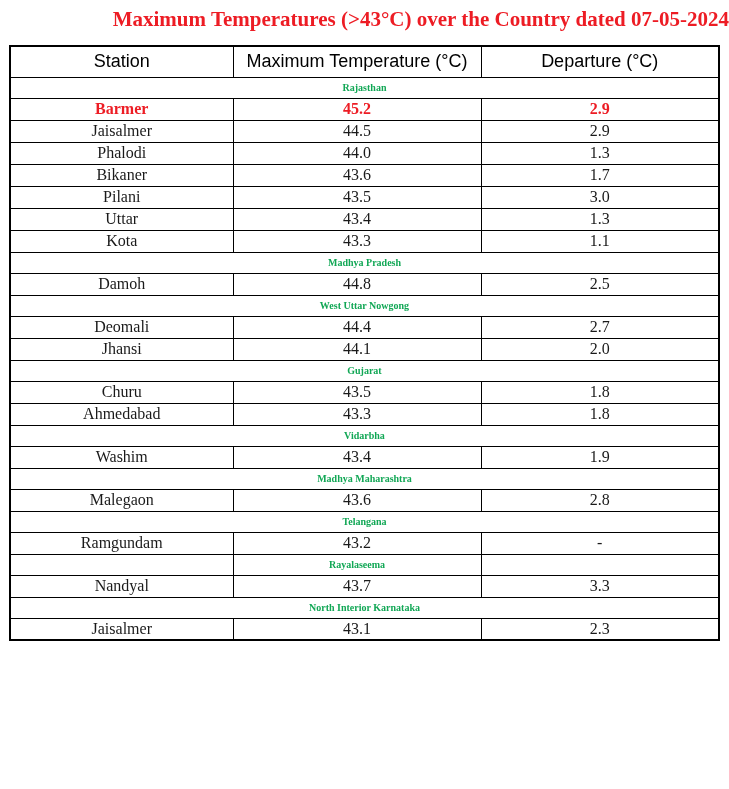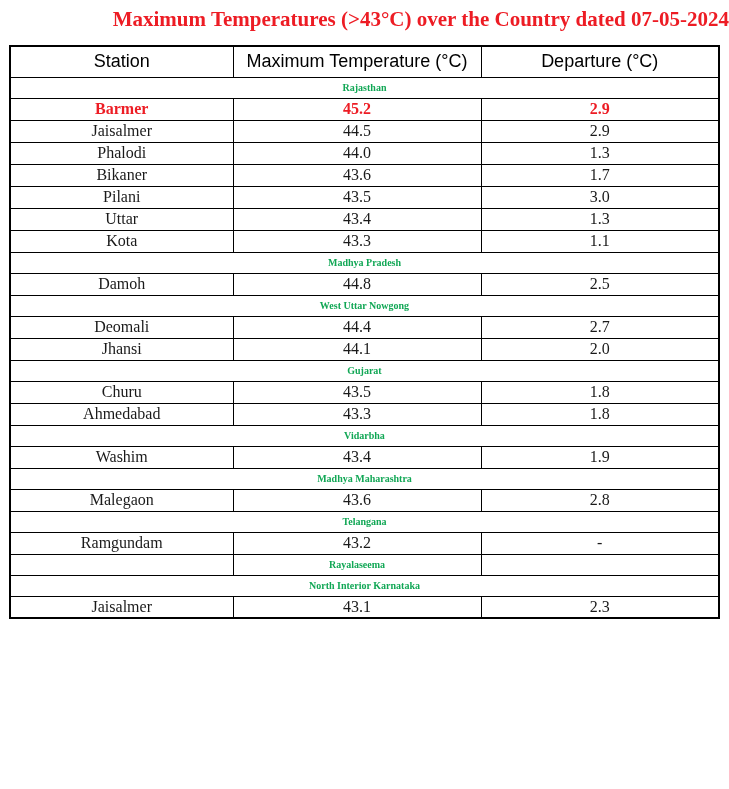--- a/index.html
+++ b/index.html
@@ -181,20 +181,25 @@
         <tr>
           <td>Ramgundam</td>
           <td>43.2</td>
           <td>-</td>
         </tr>
         <tr class="region-row">
           <td></td>
           <td>Rayalaseema</td>
           <td></td>
         </tr>
+        <tr>
+          <td>Nandyal</td>
+          <td>43.7</td>
+          <td>3.3</td>
+        </tr>
         <tr class="region-row">
           <td colspan="3">North Interior Karnataka</td>
         </tr>
         <tr>
           <td>Jaisalmer</td>
           <td>43.1</td>
           <td>2.3</td>
         </tr>
       </tbody>
   </table>

